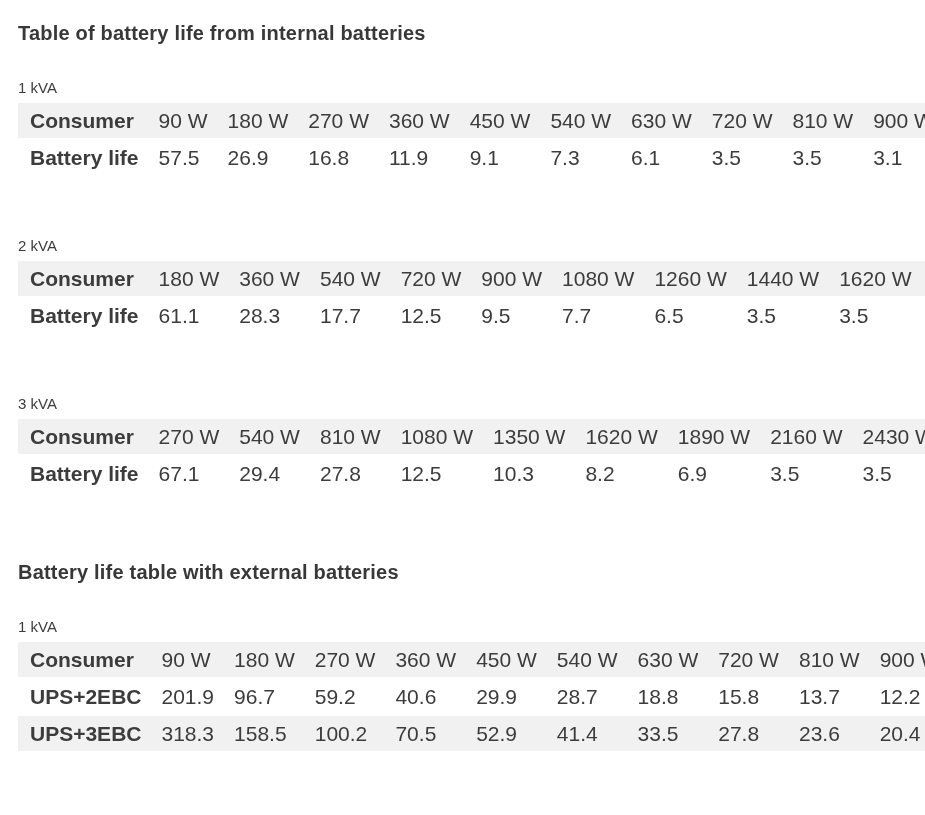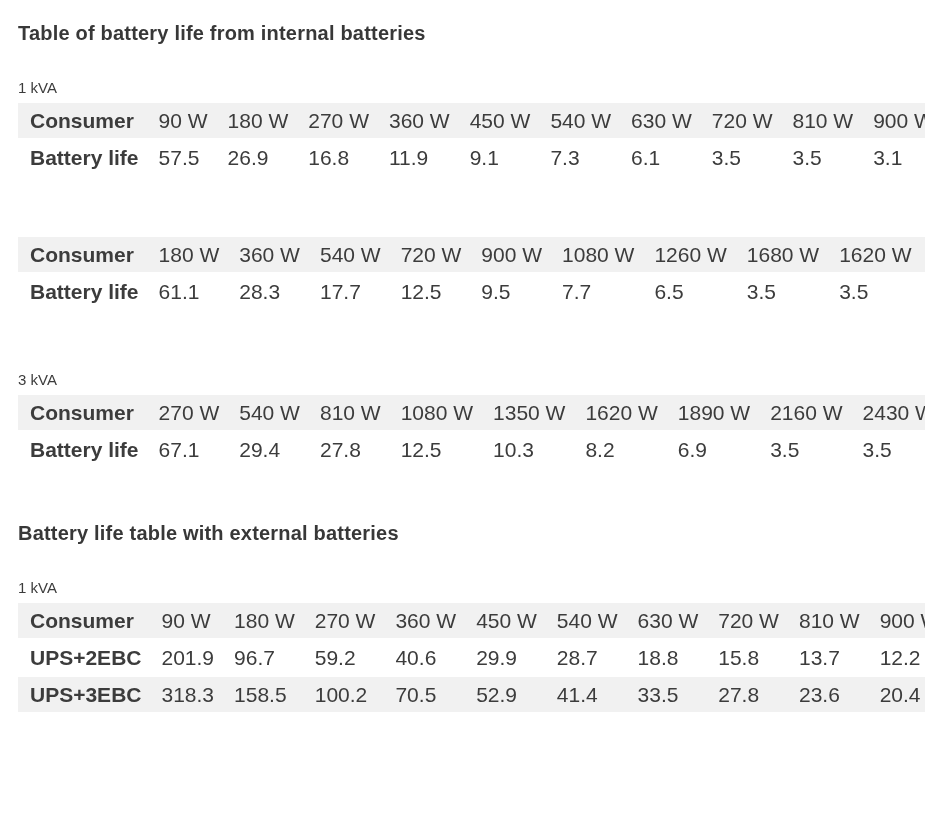--- a/index.html
+++ b/index.html
@@ -18,21 +18,21 @@
   }
   .section-title {
     font-size: 20px;
     line-height: 27px;
     font-weight: 700;
     color: #383838;
     margin: 0;
     letter-spacing: 0.2px;
   }
   .section-external .section-title {
-    margin-top: 51px;
+    margin-top: 66px;
   }
   .kva-label {
     font-size: 15px;
     line-height: 18px;
     font-weight: 400;
     margin: 16px 0 6px 0;
     color: #3c3c3c;
   }
   .kva-block { margin-bottom: 60px; margin-top: 32px; }
   .kva-block:last-child { margin-bottom: 0; }
@@ -97,32 +97,33 @@
               <td>6.1</td>
               <td>3.5</td>
               <td>3.5</td>
               <td>3.1</td>
             </tr>
           </tbody>
         </table>
     </div>
 
     <div class="kva-block">
+      <div class="kva-label">2 kVA</div>
       <table class="data-table" data-table="sections.0.tables.1">
           <thead>
             <tr>
               <th>Consumer</th>
               <th>180 W</th>
               <th>360 W</th>
               <th>540 W</th>
               <th>720 W</th>
               <th>900 W</th>
               <th>1080 W</th>
               <th>1260 W</th>
-              <th>1680 W</th>
+              <th>1440 W</th>
               <th>1620 W</th>
               <th>1800 W</th>
             </tr>
           </thead>
           <tbody>
             <tr>
               <td>Battery life</td>
               <td>61.1</td>
               <td>28.3</td>
               <td>17.7</td>

